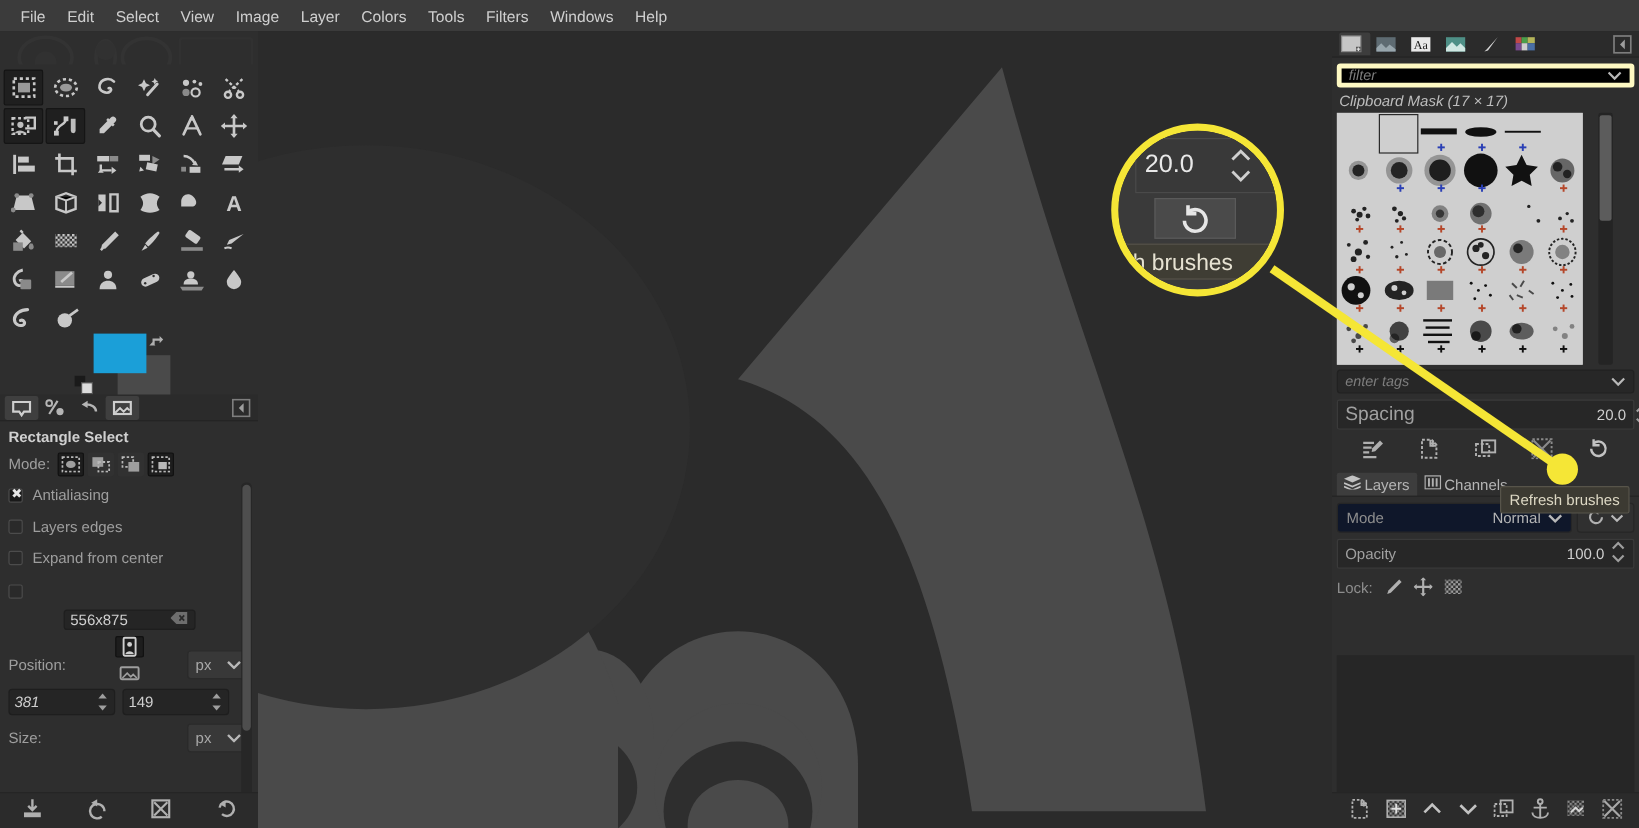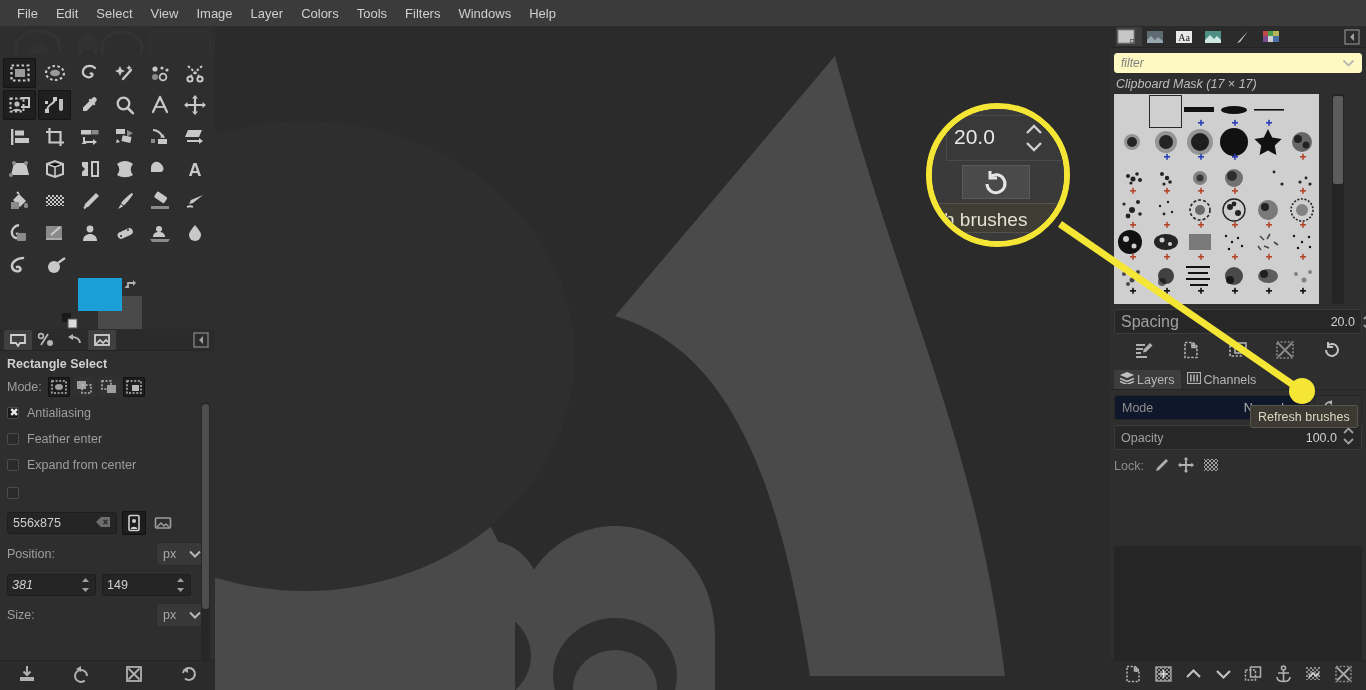--- a/index.html
+++ b/index.html
@@ -111,21 +111,21 @@
     position:absolute; left:1110px; top:26px; width:256px; height:664px; background:#2e2e2e;
   }
   #rdtabs{
     height:22px; background:#2b2b2b; display:flex; align-items:center; padding-left:6px; position:relative;
     border-bottom:1px solid #242424;
   }
   .rdtab{ width:26px; height:19px; margin-right:3px; border-radius:2px 2px 0 0; display:flex; align-items:center; justify-content:flex-start;}
   .rdtab.sel{ background:#3d3d3d; }
   #rdarrow{ position:absolute; right:6px; top:3px; }
   #filterbar{
-    margin:5px 4px 0 4px; height:20px; background:#fef9c3; border:1px solid #fef9c3; border-radius:3px;
+    margin:5px 4px 0 4px; height:20px; background:#000000; border:4px solid #fef9c3; border-radius:3px;
     display:flex; align-items:center; padding:0 6px;
   }
   #filterbar span{ color:#7e7e7e; font-style:italic; font-size:12px; }
   #brushname{ padding:4px 6px 3px 6px; color:#bdbdbd; font-style:italic; font-size:12.5px; }
   #brushgridwrap{ position:relative; margin:0 4px; height:210px; }
   #brushgrid{
     position:absolute; left:0; top:0; width:205px; height:210px; background:#cfcfcf; overflow:hidden;
   }
   #brushsel{ position:absolute; left:35px; top:1px; width:33px; height:33px; border:1px solid #2a2a2a; background:#cfcfcf; }
   #bscroll{ position:absolute; right:18px; top:0; width:12px; height:210px; background:#242424; border-radius:2px;}
@@ -590,32 +590,32 @@
           </div>
         </div>
       </div>
 
       <div class="orow">
         <span class="chk on"></span>
         <span class="olabel">Antialiasing</span>
       </div>
       <div class="orow">
         <span class="chk"></span>
-        <span class="olabel">Feather enter</span>
+        <span class="olabel">Layers edges</span>
       </div>
       <div class="orow">
         <span class="chk"></span>
         <span class="olabel">Expand from center</span>
       </div>
 
       <div class="orow" style="height:30px;">
         <span class="chk"></span>
       </div>
 
-      <div class="orow" style="height:30px; gap:5px;">
+      <div class="orow" style="height:30px; gap:5px;flex-direction:column;">
         <div class="entry" style="width:110px;">
           <span>556x875</span>
           <span style="margin-left:auto;">
             <svg width="15" height="12" viewBox="0 0 15 12">
                 <path d="M5 1h9v10H5L0 6z" fill="#6e6e6e"></path>
                 <path d="M7.5 3.8l4 4.4M11.5 3.8l-4 4.4" stroke="#2a2a2a" stroke-width="1.4"></path>
               </svg>
           </span>
         </div>
         <div class="iconbtn sel">
@@ -990,20 +990,28 @@
             </g>
         </g>
       </svg>
     </div>
     <div id="brushsel"></div>
     <div id="bscroll">
       <div id="bsthumb"></div>
     </div>
   </div>
 
+  <div id="tagsbar">
+    <span>enter tags</span>
+    <span style="margin-left:auto;">
+      <svg width="13" height="8" viewBox="0 0 13 8">
+          <path d="M1.5 1.5l5 5 5-5" fill="none" stroke="#b8b8b8" stroke-width="1.8"></path>
+        </svg>
+    </span>
+  </div>
 
   <div id="spacingrow">
     <span class="sl">Spacing</span>
     <span class="sv">20.0</span>
     <span style="position:absolute; right:-14px; top:1px;">
       <svg width="13" height="22" viewBox="0 0 13 22">
           <path d="M2 8l4.5-4.5L11 8" fill="none" stroke="#9e9e9e" stroke-width="1.8"></path>
           <path d="M2 14l4.5 4.5L11 14" fill="none" stroke="#9e9e9e" stroke-width="1.8"></path>
         </svg>
     </span>

